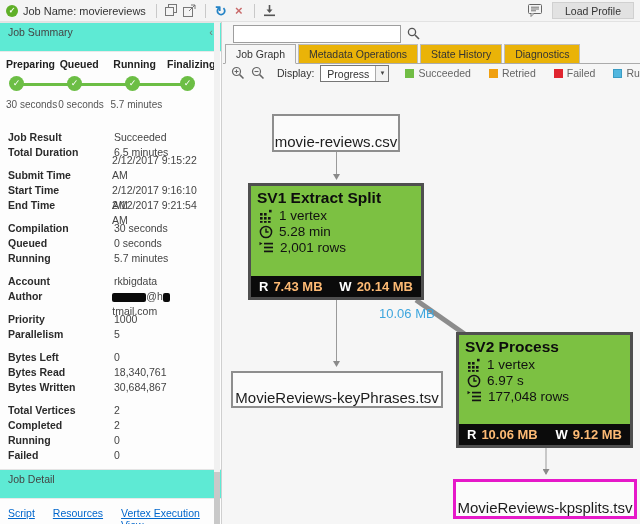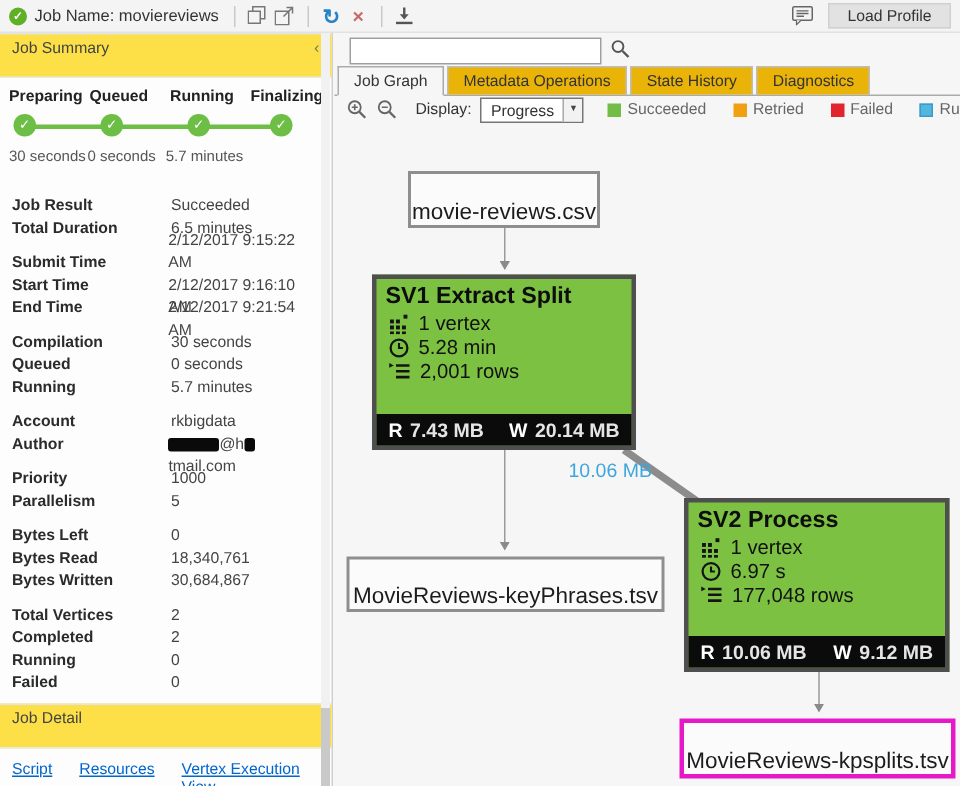--- a/index.html
+++ b/index.html
@@ -17,21 +17,21 @@
                 font-size:8px; line-height:12px; text-align:center; font-weight:bold; margin-right:5px; }
   .jobname { font-size:11px; color:#333; margin-right:4px; }
   .glyph-refresh { color:#2684c6; font-size:14px; font-weight:bold; }
   .glyph-cancel { color:#c96a6a; font-size:13px; font-weight:bold; }
   .load-profile { background:#e2e2e2; border:1px solid #d0d0d0; height:17px; padding:0 12px;
                   font-size:10.5px; color:#333; display:flex; align-items:center; margin-left:8px; cursor:pointer; }
 
   
   .left { position:absolute; left:0; top:22px; width:222px; height:502px; background:#fdfdfd;
           border-right:1px solid #cfcfcf; }
-  .sec-hdr { height:30px; line-height:18px; background:#fde047; border-top:1px solid #e4e4e4;
+  .sec-hdr { height:30px; line-height:18px; background:#5eead4; border-top:1px solid #e4e4e4;
              border-bottom:1px solid #e9e9e9; padding:0 8px; color:#444; display:flex; }
   .sec-hdr .grow { flex:1; }
   .collapse { color:#777; cursor:pointer; font-size:11px; }
 
   .stages { position:relative; height:72px; padding:6px 6px 0 6px; }
   .stage-labels, .stage-durs { display:flex; }
   .stage-labels span { width:58px; font-weight:bold; color:#222; }
   .stage-labels span:last-child { width:48px; }
   .stage-durs span { width:58px; color:#555; font-size:10px; }
   .track { position:relative; height:22px; margin:4px 0 3px 0; }
@@ -91,21 +91,21 @@
   .stage-node { position:absolute; border:3px solid #4f4f4f; background:#7cc142; cursor:pointer;
                 display:flex; flex-direction:column; }
   .sn1 { left:25px; top:101px; width:176px; height:117px; }
   .sn2 { left:233px; top:250px; width:177px; height:116px; }
   .sn-title { font-size:15.5px; font-weight:bold; color:#0d0d0d; padding:3px 6px 0 6px; }
   .sn-row { display:flex; align-items:center; gap:6px; font-size:13.5px; color:#111; padding:1px 6px 0 8px; }
   .sn-spacer { flex:1; }
   .io-bar { height:21px; background:#0b0b0b; display:flex; align-items:center;
             justify-content:space-between; padding:0 8px; font-size:13px; font-weight:bold; }
   .io-bar .lw { color:#fff; }
-  .io-bar .val { color:#e5e5e5;text-align:right; }
+  .io-bar .val { color:#fdba74;text-align:right; }
   .io-bar .pair { display:flex; gap:5px; }
 </style>
 </head>
 <body>
 
 <div class="app">
 
   <div class="topbar">
     <span class="status-dot">✓</span>
     <span class="jobname">Job Name: moviereviews</span>

